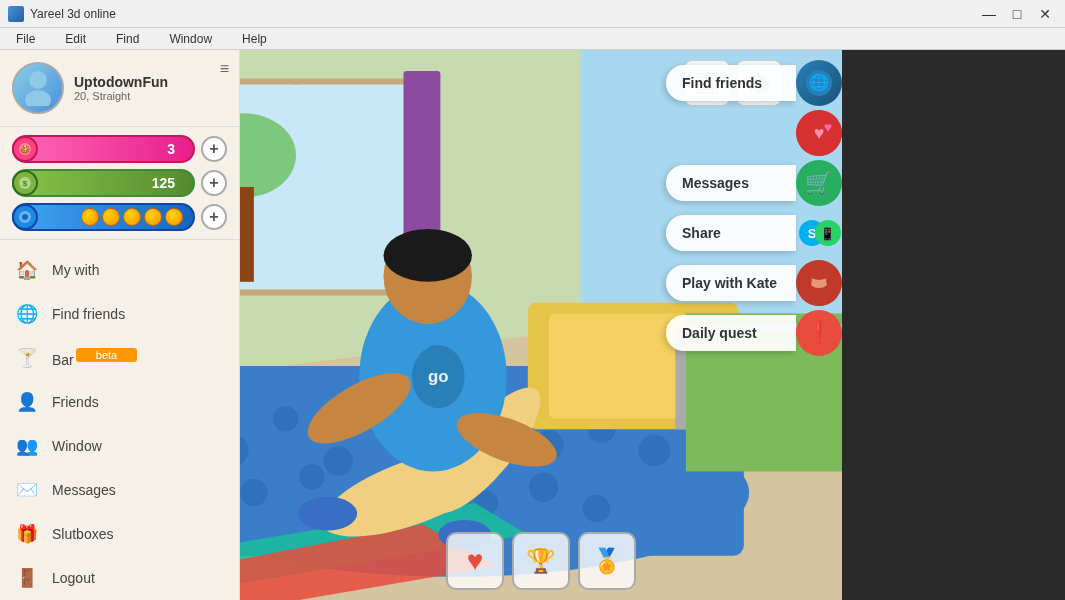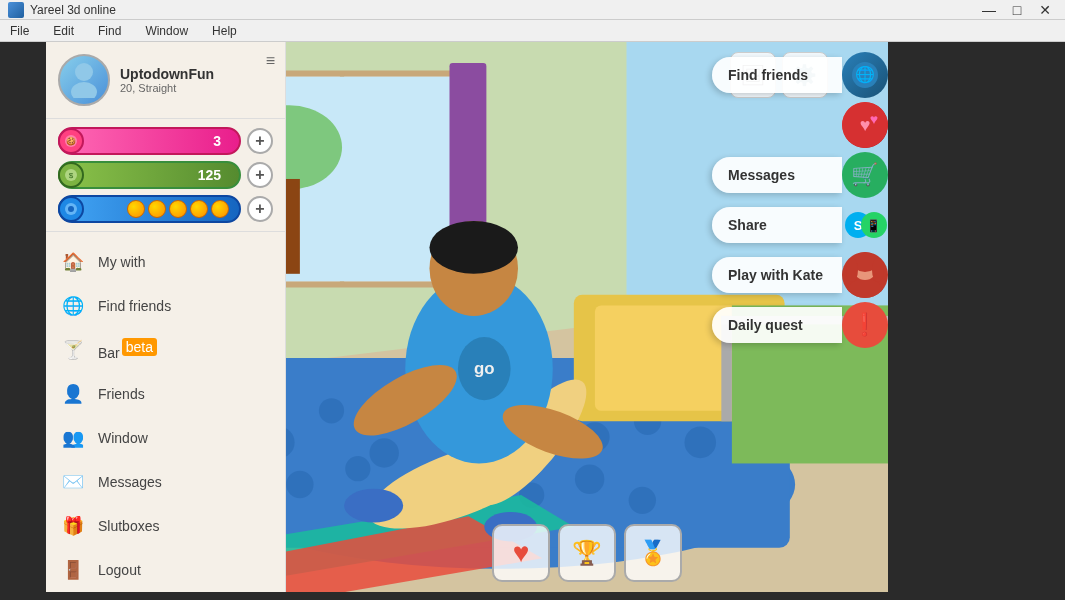--- a/index.html
+++ b/index.html
@@ -6,21 +6,21 @@
     body {
       width: 1065px;
       height: 600px;
       overflow: hidden;
       font-family: Arial, sans-serif;
       background: #2a2a2a;
     }
 
     
     #title-bar {
-      height: 20px;
+      height: 28px;
       background: #f0f0f0;
       display: flex;
       align-items: center;
       justify-content: space-between;
       padding: 8px 8px;
       border-bottom: 1px solid #ccc;
     }
     #title-left {
       display: flex;
       align-items: center;
@@ -59,28 +59,28 @@
       align-items: center;
       padding: 0 4px;
       border-bottom: 1px solid #ccc;
       font-size: 12px;
       color: #333;
       gap: 12px;
     }
     .menu-item {
       padding: 2px 6px;
       cursor: pointer;
+      margin-left: 6px;
     }
 
     
     #main-container {
       display: flex;
       height: calc(600px - 50px);
       width: 842px;
-      margin-left: 46px;
     }
 
     
     #sidebar {
       width: 240px;
       background: #f5f0e8;
       border-right: 1px solid #ddd;
       display: flex;
       flex-direction: column;
       flex-shrink: 0;
@@ -228,24 +228,24 @@
     }
     .nav-icon {
       width: 24px;
       height: 24px;
       display: flex;
       align-items: center;
       justify-content: center;
       font-size: 18px;
     }
     .beta-badge {
-      font-size: 14px;
+      font-size: 11px;
       background: #ff9800;
       color: white;
-      padding: 1px 4px;
+      padding: 1px 20px;
       border-radius: 3px;
       margin-left: 2px;
       vertical-align: super;
     }
 
     
     #game-area {
       flex: 1;
       position: relative;
       overflow: hidden;

